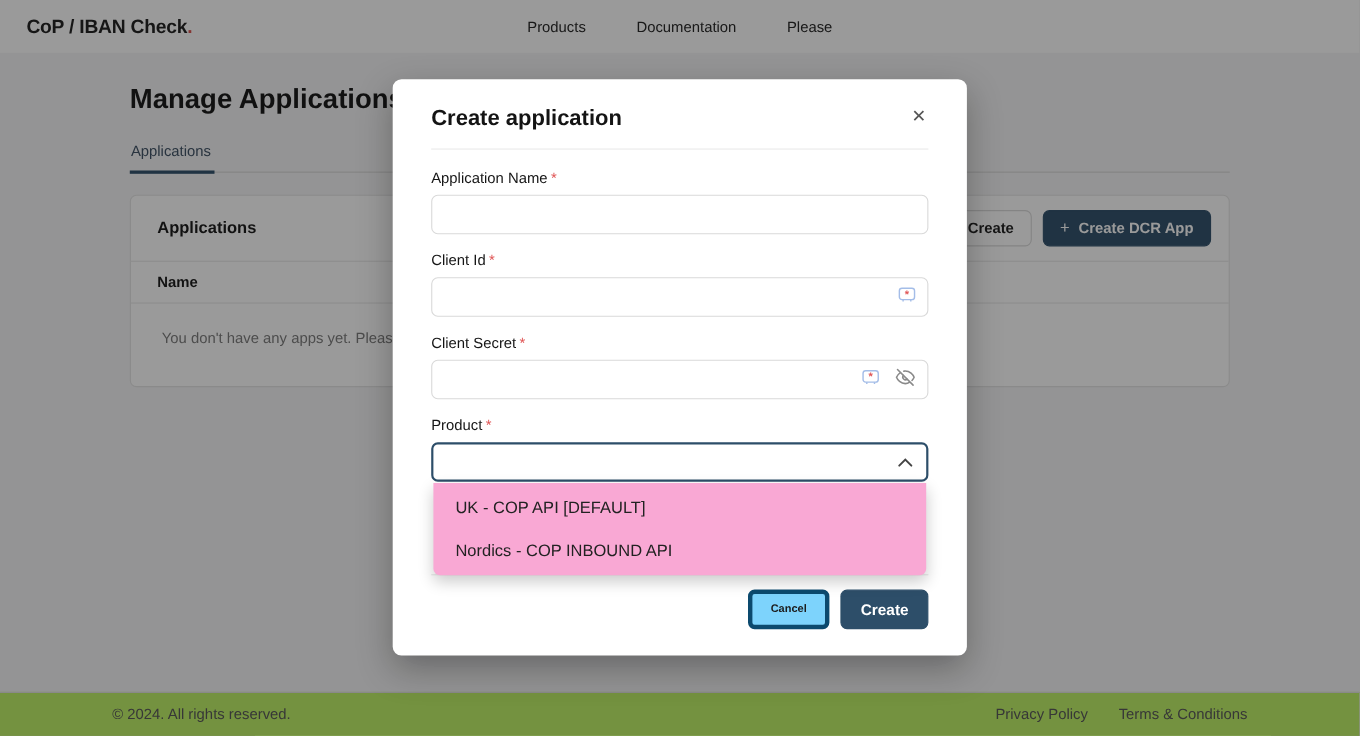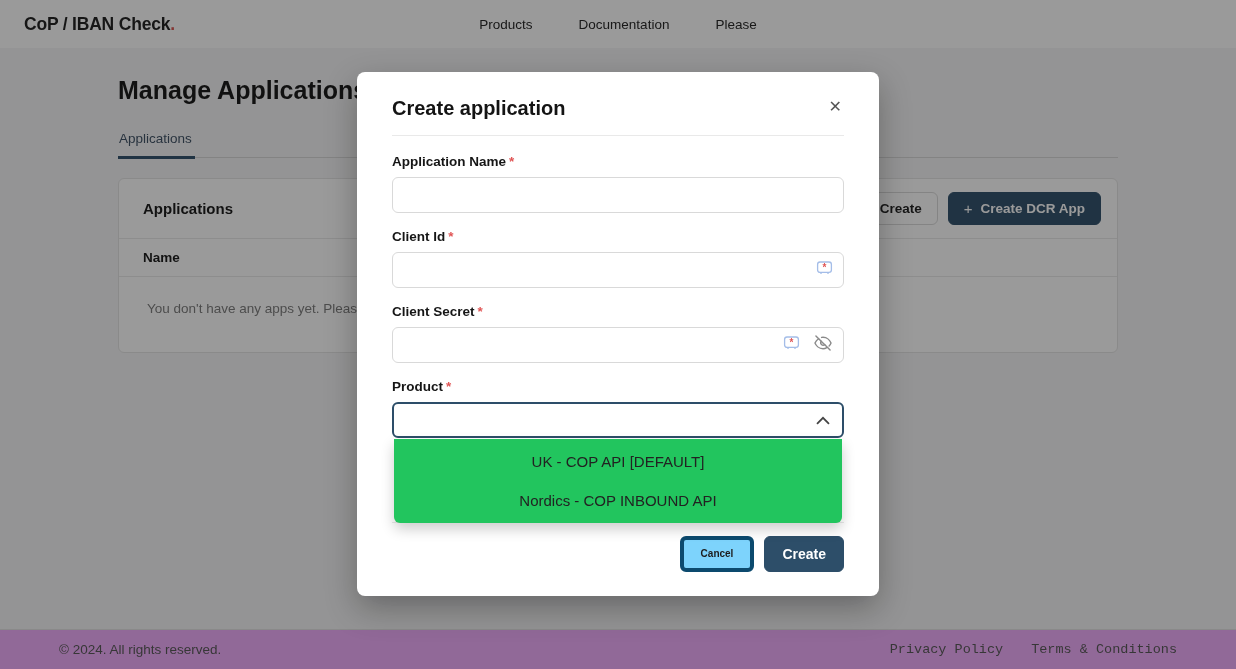--- a/index.html
+++ b/index.html
@@ -49,54 +49,54 @@
          padding:8px 15px; line-height:1; }
   .btn-outline { background:#fff; border:1px solid #d9d9d9; color:#1c1c1c; }
   .btn-primary { background:#2d4e69; border:1px solid #2d4e69; color:#fff; }
   .btn .plus { font-size:15px; font-weight:400; }
   .card-divider { height:1px; background:#e8e8e8; }
   .name-row { padding:11px 24px; font-size:13.5px; font-weight:700; color:#161616; }
   .empty-row { padding:24px 24px 36px 28px; font-size:13.5px; color:#7a7a7a; white-space:nowrap; }
 
   
   .app-footer {
-    flex:0 0 auto; height:40px; background:#f0abfc; border-top:1px solid #e2e2e2;
-    display:flex; align-items:center; padding:0 59px; font-size:13.5px; color:#555;text-align:center;
+    flex:0 0 auto; height:40px; background:#bef264; border-top:1px solid #e2e2e2;
+    display:flex; align-items:center; padding:0 102px; font-size:13.5px; color:#555;text-align:center;
   }
   .footer-links { margin-left:auto; display:flex; gap:28px; }
-  .footer-link { cursor:pointer; color:#555;font-family:Liberation Mono, monospace; }
+  .footer-link { cursor:pointer; color:#555; }
 
   
   .overlay { position:fixed; inset:0; background:rgba(15,15,15,0.42); z-index:10; }
   .modal {
     position:fixed; top:72px; left:50%; transform:translateX(-50%);
     width:522px; background:#fff; border-radius:8px; z-index:20;
     box-shadow:0 12px 32px rgba(0,0,0,0.30);
   }
   .modal-header { display:flex; align-items:flex-start; padding:25px 33px 15px 35px; }
   .modal-title { font-size:20px; font-weight:800; color:#141414; }
   .modal-close { margin-left:auto; font-size:16px; color:#555; cursor:pointer; padding:2px 4px; line-height:1; }
   .modal-hr { height:1px; background:#e9e9e9; margin:0 35px; }
   .modal-body { padding:2px 35px 0 35px; }
-  .field-label { font-size:13.5px; font-weight:700; color:#161616; margin:16px 0 8px; }
+  .field-label { font-size:13.5px; font-weight:400; color:#161616; margin:16px 0 8px; }
   .req { color:#e05555; margin-left:3px; }
   .input-wrap { position:relative; }
   .text-input {
     width:100%; height:36px; border:1px solid #d9d9d9; border-radius:6px;
     padding:0 12px; font-size:14px; font-family:inherit; color:#222; outline:none; background:#fff;
   }
   .input-icons { position:absolute; right:11px; top:0; height:100%; display:flex; align-items:center; gap:13px; }
   .select-box {
     position:relative; height:36px; border:2px solid #2d4e69; border-radius:6px;
     background:#fff; display:flex; align-items:center; cursor:pointer;
   }
   .select-box .chevron { position:absolute; right:12px; display:flex; }
   .dropdown {
-    position:absolute; top:calc(100% + 3px); left:0; right:0; background:#22c55e;
-    border-radius:0 0 6px 6px; box-shadow:0 6px 14px rgba(0,0,0,0.20); z-index:5; padding:3px 0;text-align:center;
+    position:absolute; top:calc(100% + 3px); left:0; right:0; background:#f9a8d4;
+    border-radius:0 0 6px 6px; box-shadow:0 6px 14px rgba(0,0,0,0.20); z-index:5; padding:3px 0;
   }
   .dropdown-option { padding:11px 20px; font-size:15px; color:#222; cursor:pointer; }
   .modal-spacer { height:84px; }
   .modal-footer { display:flex; justify-content:flex-end; gap:10px; padding:13px 35px 24px; }
   .btn-cancel { background:#7dd3fc; border:4px solid #0c4a6e; color:#1c1c1c; font-size:10px; padding:9px 17px; }
   .btn-create { font-size:14px; padding:9px 17px; }
 </style>
 </head>
 <body>
 

